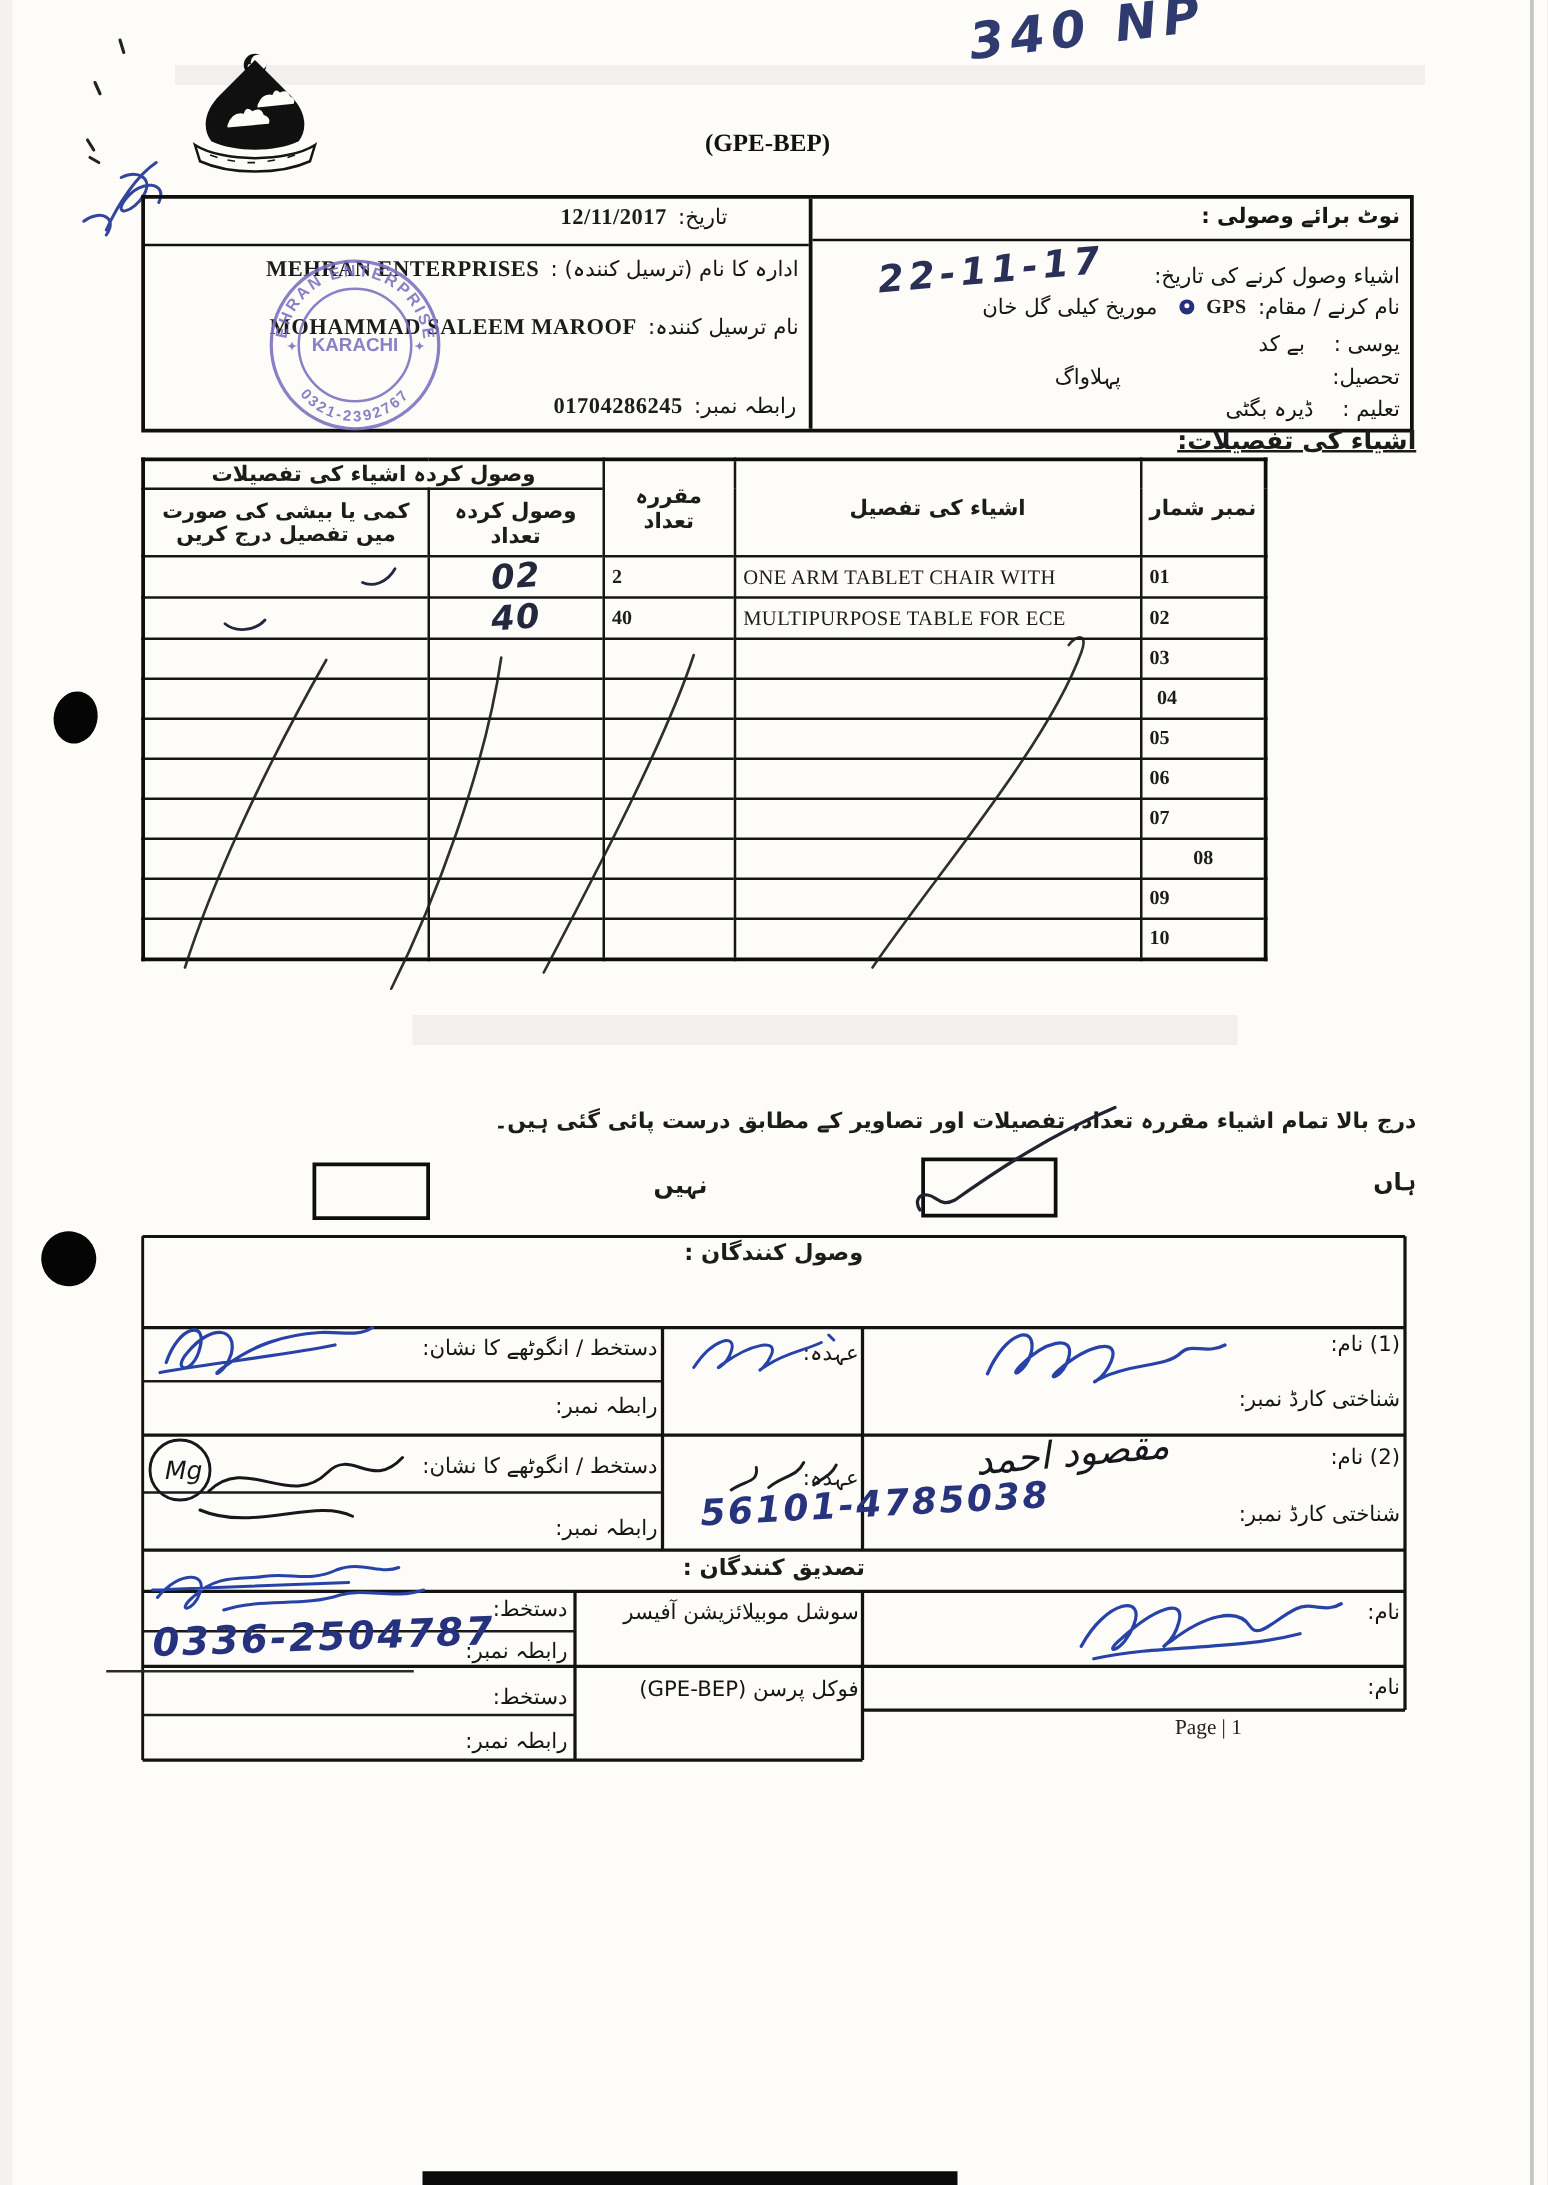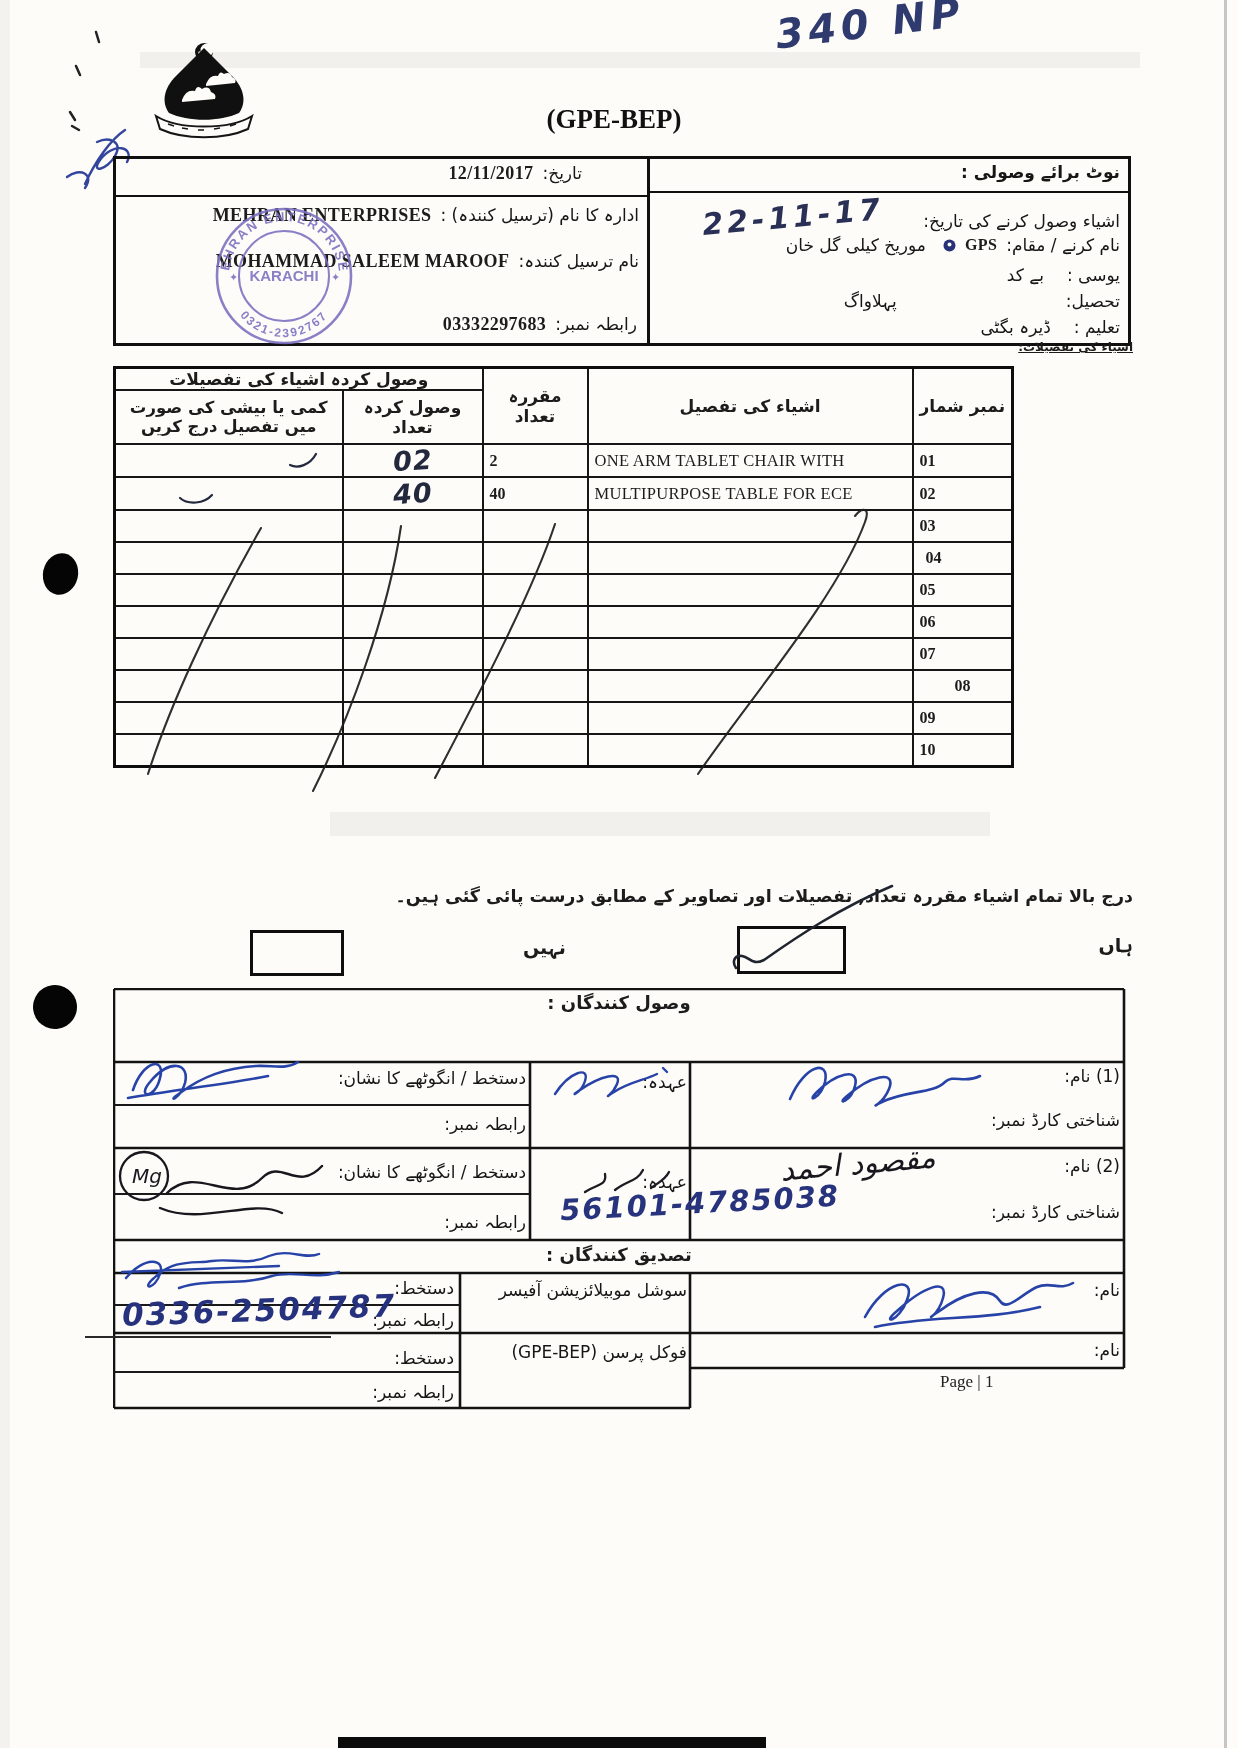--- a/index.html
+++ b/index.html
@@ -17,41 +17,41 @@
   
   .band { background:rgba(125,122,108,0.09); }
   .edge-right { background:rgba(70,70,70,0.30); }
   .edge-left { background:rgba(0,0,0,0.04); }
   .ink-dot { background:#050505; border-radius:50%; }
   .bottom-bar { background:#0b0b0b; }
   .foot-line { border-top:2px solid #2a2a2a; }
 
   
   .title-ur { font-size:30px; font-weight:700; text-align:center; color:#111; }
-  .subtitle { font-family:"Liberation Serif",serif; font-size:27px; font-weight:700; text-align:center; color:#111; }
+  .subtitle { font-family:"Liberation Serif",serif; font-size:20px; font-weight:700; text-align:center; color:#111; }
   .hw-ref { font-size:40px; transform:rotate(-7deg); color:#2f3a6e; letter-spacing:5px; font-weight:600; }
 
   
   .info-box { border:3px solid #101010; }
   .ip-left { position:absolute; left:0; top:0; width:531px; height:100%; }
   .ip-right { position:absolute; left:531px; top:0; width:478px; height:100%; border-left:3px solid #101010; }
   .iprow { position:absolute; display:flex; gap:9px; align-items:baseline; }
   .val-en { font-family:"Liberation Serif",serif; font-size:18px; font-weight:600; letter-spacing:0.4px; direction:ltr; }
   .hw-date { font-size:30px; transform:rotate(-5deg); color:#2a3055; font-weight:600; letter-spacing:4px; }
   .stamp { opacity:0.88; }
 
   
   table.items { border-collapse:collapse; border:3px solid #0d0d0d; table-layout:fixed; }
   table.items th, table.items td { border:2px solid #161616; padding:0 6px; }
   table.items th { font-size:17px; font-weight:600; }
   td.c-ser, td.c-fix { font-family:"Liberation Serif",serif; font-size:16px; font-weight:700; text-align:left; direction:ltr; }
   td.c-det { font-family:"Liberation Serif",serif; font-size:16.5px; text-align:left; direction:ltr; letter-spacing:0.3px; }
   td.c-rec, td.c-dis { position:relative; text-align:center; }
   .hw-qty { font-size:27px; color:#23283d; font-weight:600; transform:rotate(-4deg); display:inline-block; }
-  .caption { font-size:12px; font-weight:600; text-decoration:underline; }
+  .caption { font-size:20px; font-weight:600; text-decoration:underline; }
   .confirm { font-size:17.5px; font-weight:600; }
 
   .yesno-lbl { font-size:19px; font-weight:700; }
   .chk-box { border:3.5px solid #0e0e0e; background:transparent; }
 
   
   .sec-title { font-size:18px; font-weight:700; text-align:center; }
   .note-txt { font-size:16.5px; font-weight:600; }
   .hw-ur { font-size:30px; transform:rotate(-5deg); color:#17171d; font-weight:500; }
   .hw-num { font-size:29px; transform:rotate(-3deg); color:#27337c; font-weight:600; letter-spacing:2px; }
@@ -101,21 +101,21 @@
       <div class="iprow r" style="top:46px;right:8px;">
         <span class="lbl">ادارہ کا نام (ترسیل کنندہ) :</span>
         <span class="val-en">MEHRAN ENTERPRISES</span>
       </div>
       <div class="iprow r" style="top:92px;right:8px;">
         <span class="lbl">نام ترسیل کنندہ:</span>
         <span class="val-en">MOHAMMAD SALEEM MAROOF</span>
       </div>
       <div class="iprow r" style="bottom:8px;right:10px;">
         <span class="lbl">رابطہ نمبر:</span>
-        <span class="val-en">03332297683</span>
+        <span class="val-en">01704286245</span>
       </div>
       <svg class="abs stamp" style="left:95px;top:44px;" width="146" height="146" viewBox="0 0 146 146">
         <defs>
           <path id="arcT" d="M 73,73 m -55,0 a 55,55 0 1,1 110,0"></path>
           <path id="arcB" d="M 17,78 a 56,56 0 0,0 112,0"></path>
         </defs>
         <circle cx="73" cy="73" r="67" fill="none" stroke="#7b6fc0" stroke-width="2.6"></circle>
         <circle cx="73" cy="73" r="45" fill="none" stroke="#7b6fc0" stroke-width="2"></circle>
         <text font-size="13" font-weight="700" fill="#7b6fc0" font-family="Liberation Sans,sans-serif" letter-spacing="2">
           <textPath href="#arcT" startOffset="50%" text-anchor="middle">MEHRAN ENTERPRISES</textPath>

